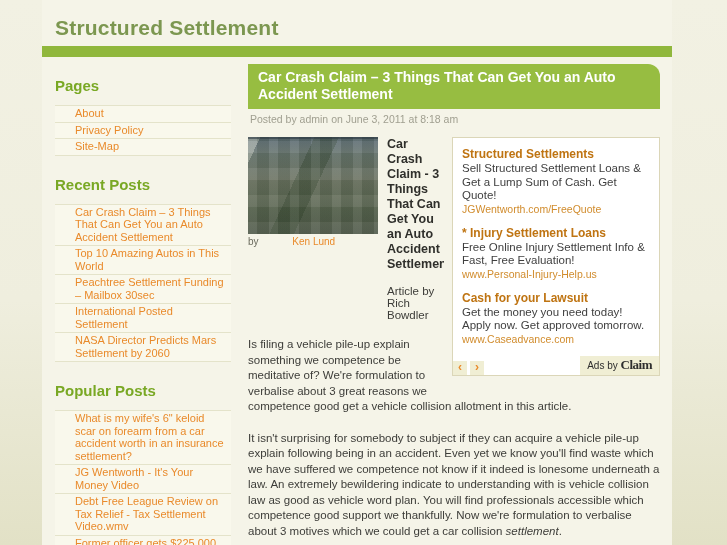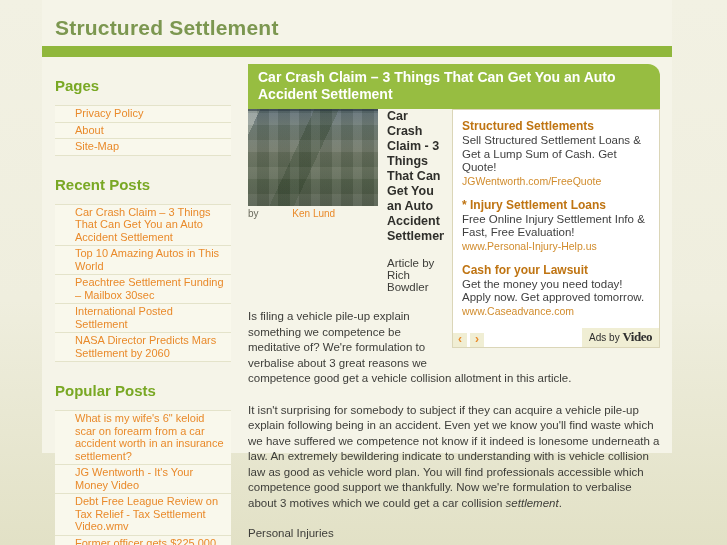--- a/index.html
+++ b/index.html
@@ -2,21 +2,21 @@
 <html><head>
 <meta charset="utf-8">
 <style>
   html, body { margin:0; padding:0; }
   body {
     width:727px; height:545px; overflow:hidden; position:relative;
     background: linear-gradient(to bottom, #f2f1e3 0%, #efeede 55%, #e2e1c6 100%);
     font-family:"Liberation Sans", sans-serif;
   }
   .page {
-    position:absolute; left:42px; top:0; width:630px; height:453px;
+    position:absolute; left:42px; top:0; width:630px; height:545px;
     background:#f5f4e8;
   }
   
   .site-header { padding:16px 0 0 13px; }
   .site-title {
     margin:0 0 6px 0; font-size:21px; font-weight:bold; color:#7c9750; letter-spacing:0.2px;
   }
   .green-bar { height:11px; background:#90b73c; }
 
   .columns { display:flex; align-items:flex-start; }
@@ -98,22 +98,22 @@
   </div>
   <div class="green-bar"></div>
 
   <div class="columns">
 
     <div class="sidebar">
 
       <section>
         <h2>Pages</h2>
         <ul class="side-list">
+          <li>About</li>
           <li>Privacy Policy</li>
-          <li>About</li>
           <li>Site-Map</li>
         </ul>
       </section>
 
       <section>
         <h2>Recent Posts</h2>
         <ul class="side-list">
           <li>Car Crash Claim – 3 Things That Can Get You an Auto Accident Settlement</li>
           <li>Top 10 Amazing Autos in This World</li>
           <li>Peachtree Settlement Funding – Mailbox 30sec</li>
@@ -131,20 +131,21 @@
           <li>Former officer gets $225,000 bias settlement</li>
 
         </ul>
       </section>
 
     </div>
 
     <div class="main">
 
       <div class="post-title">Car Crash Claim – 3 Things That Can Get You an Auto Accident Settlement</div>
+      <div class="post-meta">Posted by admin on June 3, 2011 at 8:18 am</div>
 
       <div class="article">
 
         <div class="adbox">
           <div class="ad">
             <div class="ad-title">Structured Settlements</div>
             <div class="ad-body">Sell Structured Settlement Loans &amp; Get a Lump Sum of Cash. Get Quote!</div>
             <div class="ad-url">JGWentworth.com/FreeQuote</div>
           </div>
           <div class="ad">
@@ -155,21 +156,21 @@
           <div class="ad">
             <div class="ad-title">Cash for your Lawsuit</div>
             <div class="ad-body">Get the money you need today! Apply now. Get approved tomorrow.</div>
             <div class="ad-url">www.Caseadvance.com</div>
           </div>
           <div class="ad-footer">
             <div class="ad-nav">
               <div class="ad-arrow">‹</div>
               <div class="ad-arrow">›</div>
             </div>
-            <div class="ads-by"><span>Ads by </span><span class="google-word">Video</span></div>
+            <div class="ads-by"><span>Ads by </span><span class="google-word">Claim</span></div>
           </div>
         </div>
 
         <div class="media">
           <div class="photo-wrap">
             <div class="photo"></div>
             <div class="credit"><span>by </span><span class="credit-link">Ken Lund</span></div>
           </div>
           <div class="media-text">
             <div class="headline">Car Crash Claim - 3 Things That Can Get You an Auto Accident Settlement</div>

